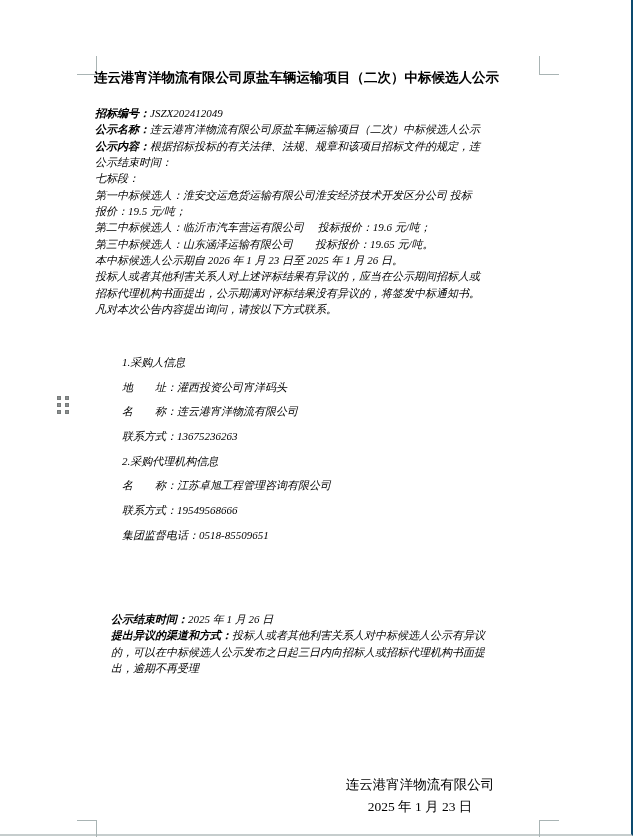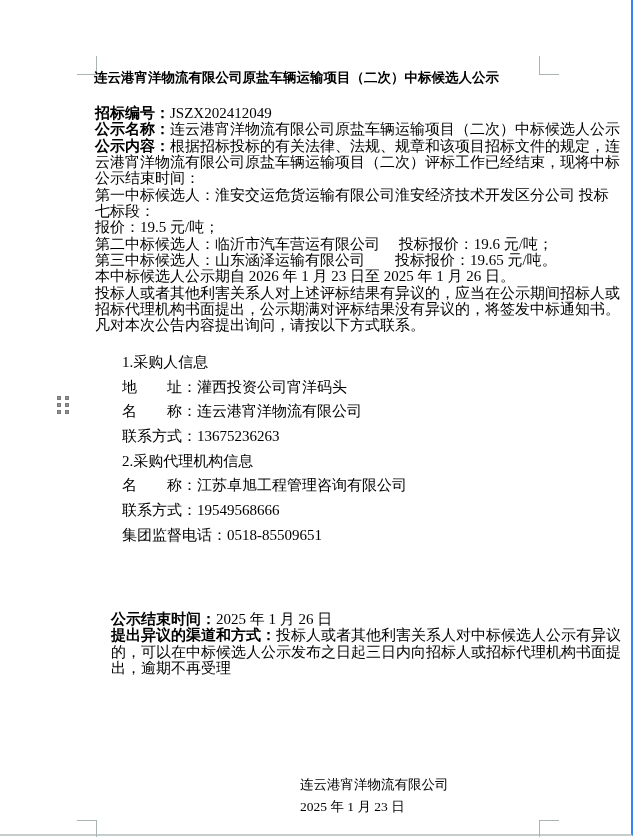--- a/index.html
+++ b/index.html
@@ -3,45 +3,45 @@
 <meta charset="utf-8">
 <style>
   html,body{margin:0;padding:0;}
   body{
     width:635px;height:838px;position:relative;overflow:hidden;
     background:#ffffff;color:#000000;
     font-family:"Liberation Serif","DejaVu Serif",serif;
   }
   .page{
     position:absolute;left:0;top:0;width:631px;height:834px;background:#ffffff;
-    border-right:2px solid #3b82f6;border-bottom:2px solid #c6cdcd;
+    border-right:2px solid #0c4a6e;border-bottom:2px solid #c6cdcd;
   }
   
   .crop{position:absolute;}
   .crop-tl{left:77px;top:56px;width:19px;height:18px;border-right:1px solid #a9b4b4;border-bottom:1px solid #a9b4b4;}
   .crop-tr{left:539px;top:56px;width:19px;height:18px;border-left:1px solid #a9b4b4;border-bottom:1px solid #a9b4b4;}
   .crop-bl{left:77px;top:820px;width:19px;height:16px;border-right:1px solid #a9b4b4;border-top:1px solid #a9b4b4;}
   .crop-br{left:539px;top:820px;width:19px;height:16px;border-left:1px solid #a9b4b4;border-top:1px solid #a9b4b4;}
   
   .handle{position:absolute;left:57px;top:396px;display:grid;grid-template-columns:repeat(2,4px);grid-auto-rows:4px;gap:3px 4px;}
   .handle .sq{width:4px;height:4px;background:#8d9191;box-shadow:inset 0 0 0 1px #767a7a;}
   .doc-title{
     position:absolute;left:75px;top:69px;width:443px;text-align:center;
     font-weight:bold;font-size:13.5px;line-height:18px;white-space:nowrap;
   }
-  .block{position:absolute;font-size:15px;white-space:nowrap;}
+  .block{position:absolute;font-size:11px;white-space:nowrap;font-style:italic;}
   #main-block{left:95px;top:105px;}
   #main-block .line{height:16.35px;line-height:16.35px;}
   #contact-block{left:122px;top:350px;}
   #contact-block .line{height:24.7px;line-height:24.7px;}
   #closing-block{left:95px;top:611px;margin-left:16px;}
   #closing-block .line{height:16.3px;line-height:16.3px;}
   .bold{font-weight:bold;}
   .signature{
-    position:absolute;left:300px;top:774px;width:240px;text-align:left;
+    position:absolute;left:300px;top:774px;width:240px;text-align:center;
     font-size:13.5px;white-space:nowrap;
   }
   .signature .sig-line{height:22px;line-height:22px;}
 </style>
 </head>
 <body>
 
 <div class="page">
 
   <div class="crop crop-tl"></div>
@@ -57,24 +57,23 @@
     <div class="sq"></div>
     <div class="sq"></div>
   </div>
 
   <div class="doc-title">连云港宵洋物流有限公司原盐车辆运输项目（二次）中标候选人公示</div>
 
   <div class="block" id="main-block">
       <div class="line"><span class="bold">招标编号：</span><span>JSZX202412049</span></div>
       <div class="line"><span class="bold">公示名称：</span><span>连云港宵洋物流有限公司原盐车辆运输项目（二次）中标候选人公示</span></div>
       <div class="line"><span class="bold">公示内容：</span><span>根据招标投标的有关法律、法规、规章和该项目招标文件的规定，连</span></div>
-      <div class="line"><span>云港宵洋物流有限公司原盐车辆运输项目（二次）评标工作已经结束，现将中标</span></div>
       <div class="line"><span>公示结束时间：</span></div>
+      <div class="line"><span>七标段：</span></div>
       <div class="line"><span>第一中标候选人：淮安交运危货运输有限公司淮安经济技术开发区分公司 投标</span></div>
-      <div class="line"><span>七标段：</span></div>
       <div class="line"><span>报价：19.5 元/吨；</span></div>
       <div class="line"><span>第二中标候选人：临沂市汽车营运有限公司　 投标报价：19.6 元/吨；</span></div>
       <div class="line"><span>第三中标候选人：山东涵泽运输有限公司　　投标报价：19.65 元/吨。</span></div>
       <div class="line"><span>本中标候选人公示期自 2026 年 1 月 23 日至 2025 年 1 月 26 日。</span></div>
       <div class="line"><span>投标人或者其他利害关系人对上述评标结果有异议的，应当在公示期间招标人或</span></div>
       <div class="line"><span>招标代理机构书面提出，公示期满对评标结果没有异议的，将签发中标通知书。</span></div>
       <div class="line"><span>凡对本次公告内容提出询问，请按以下方式联系。</span></div>
     </div>
 
   <div class="block" id="contact-block">

